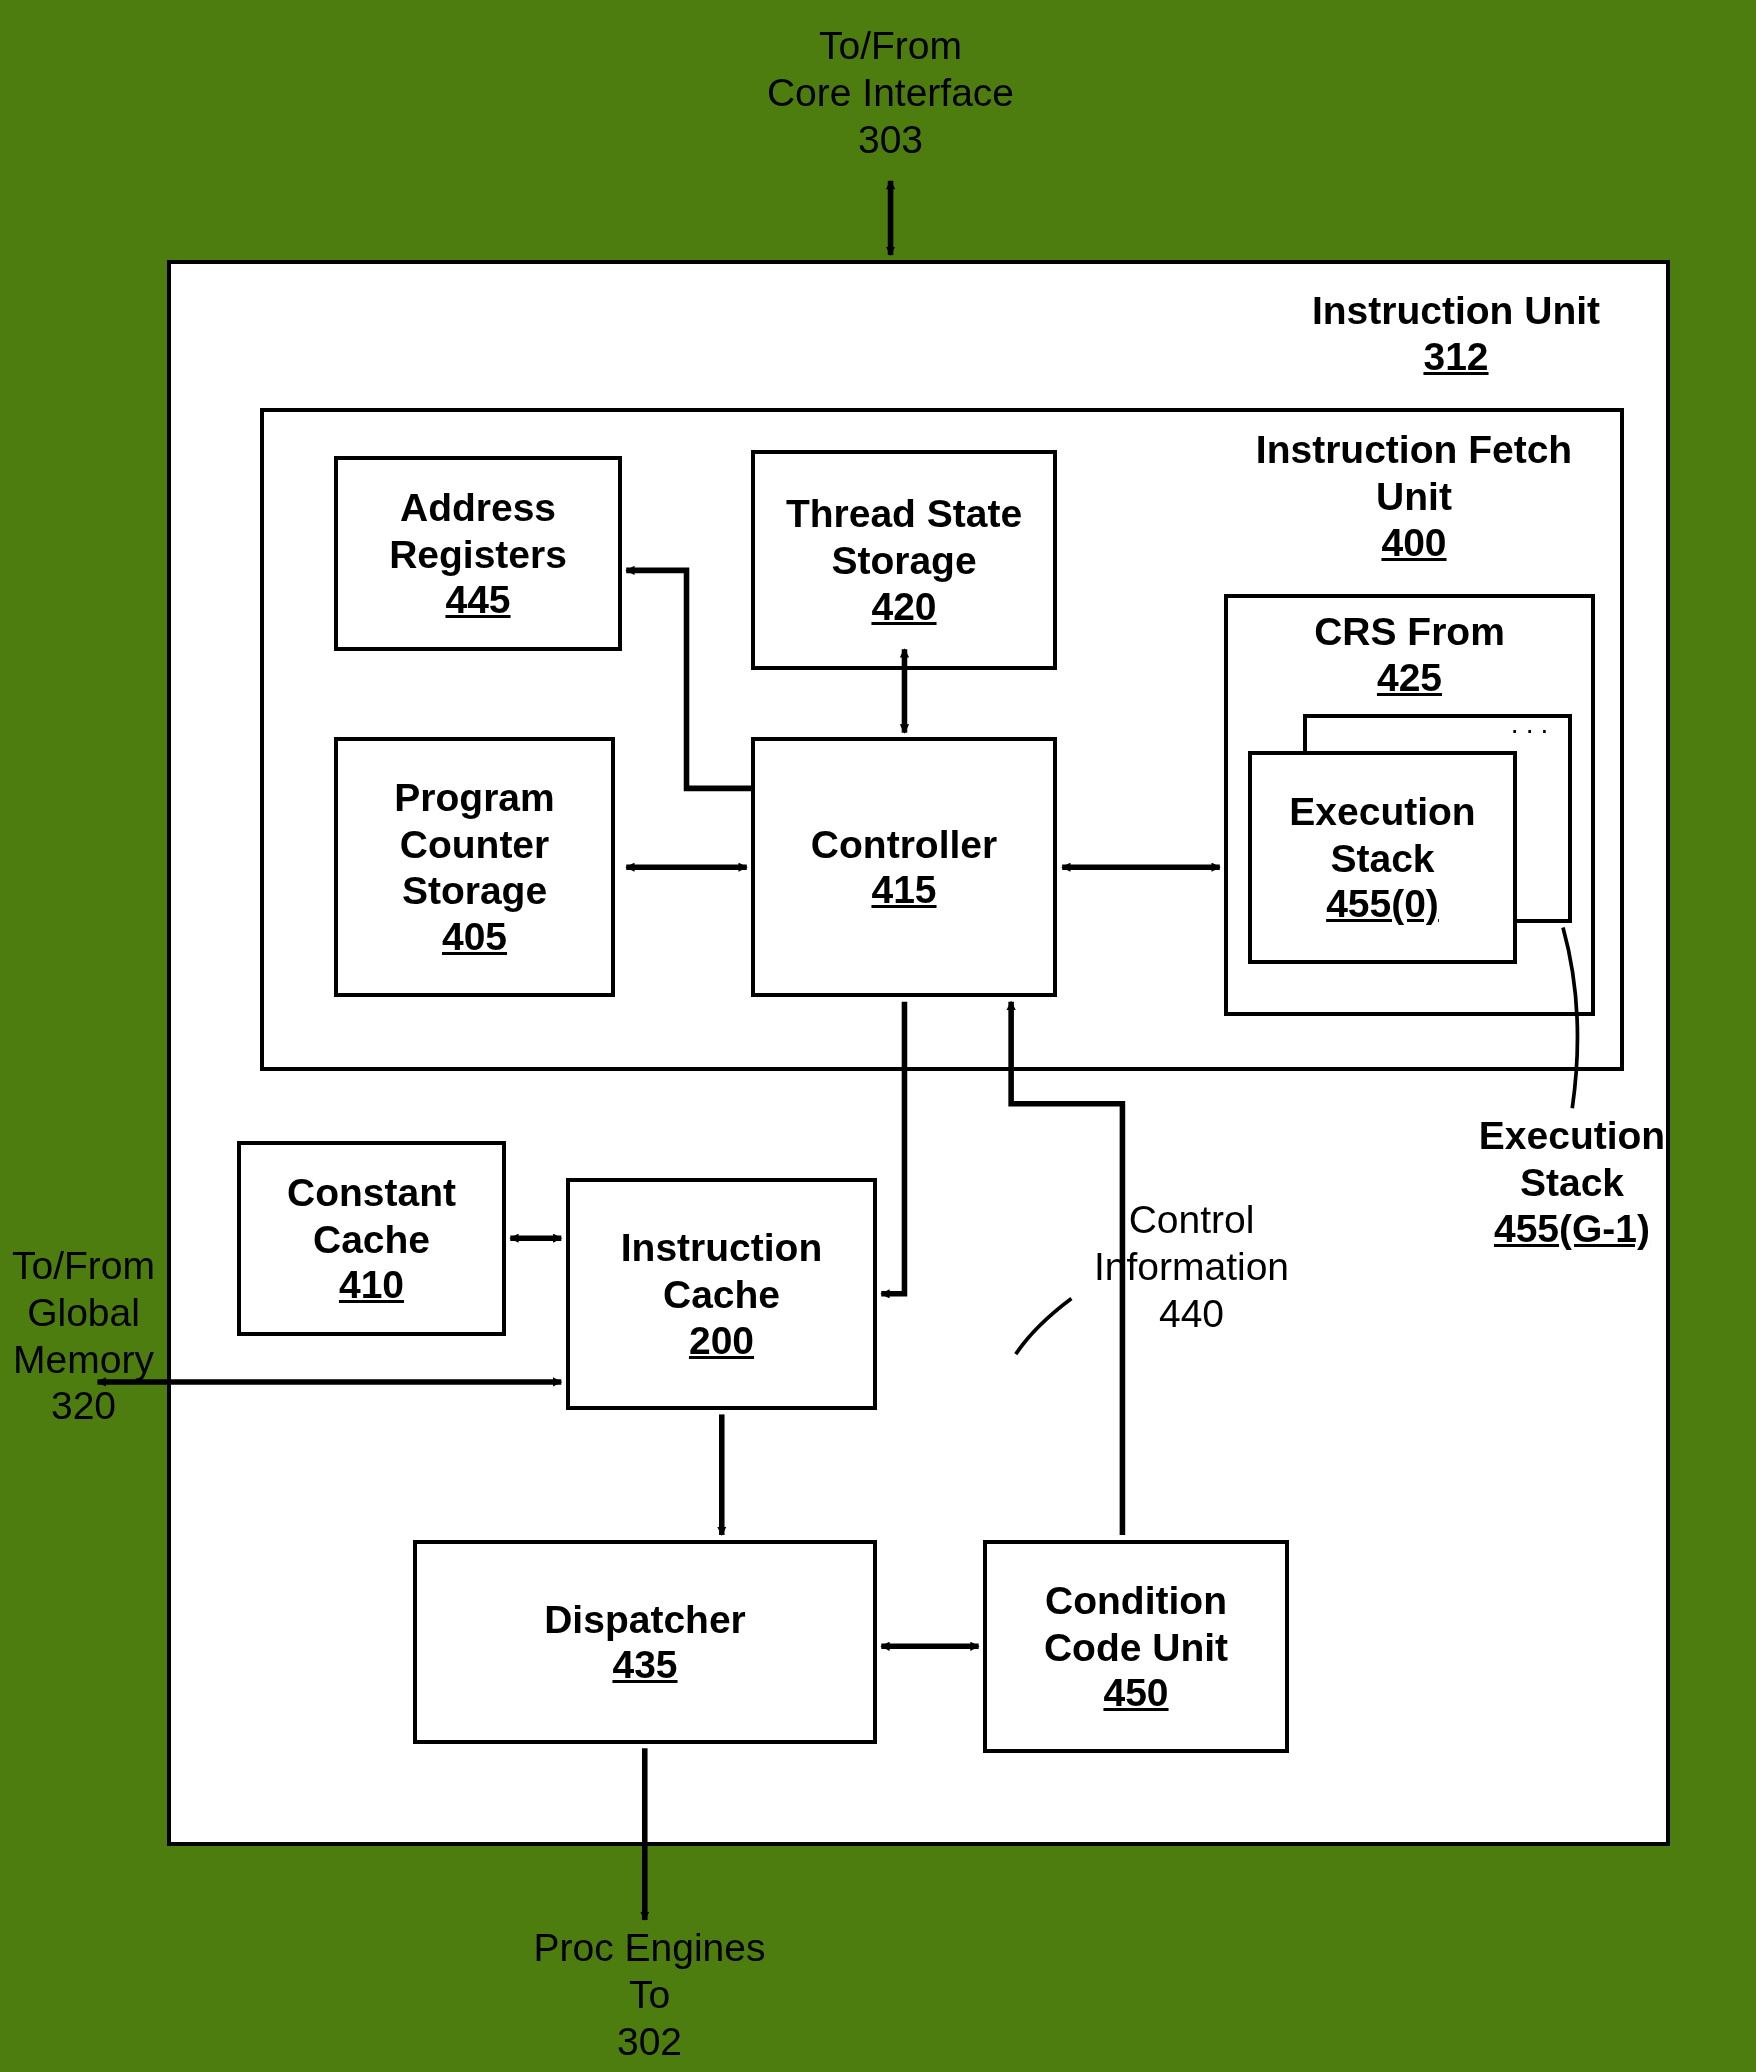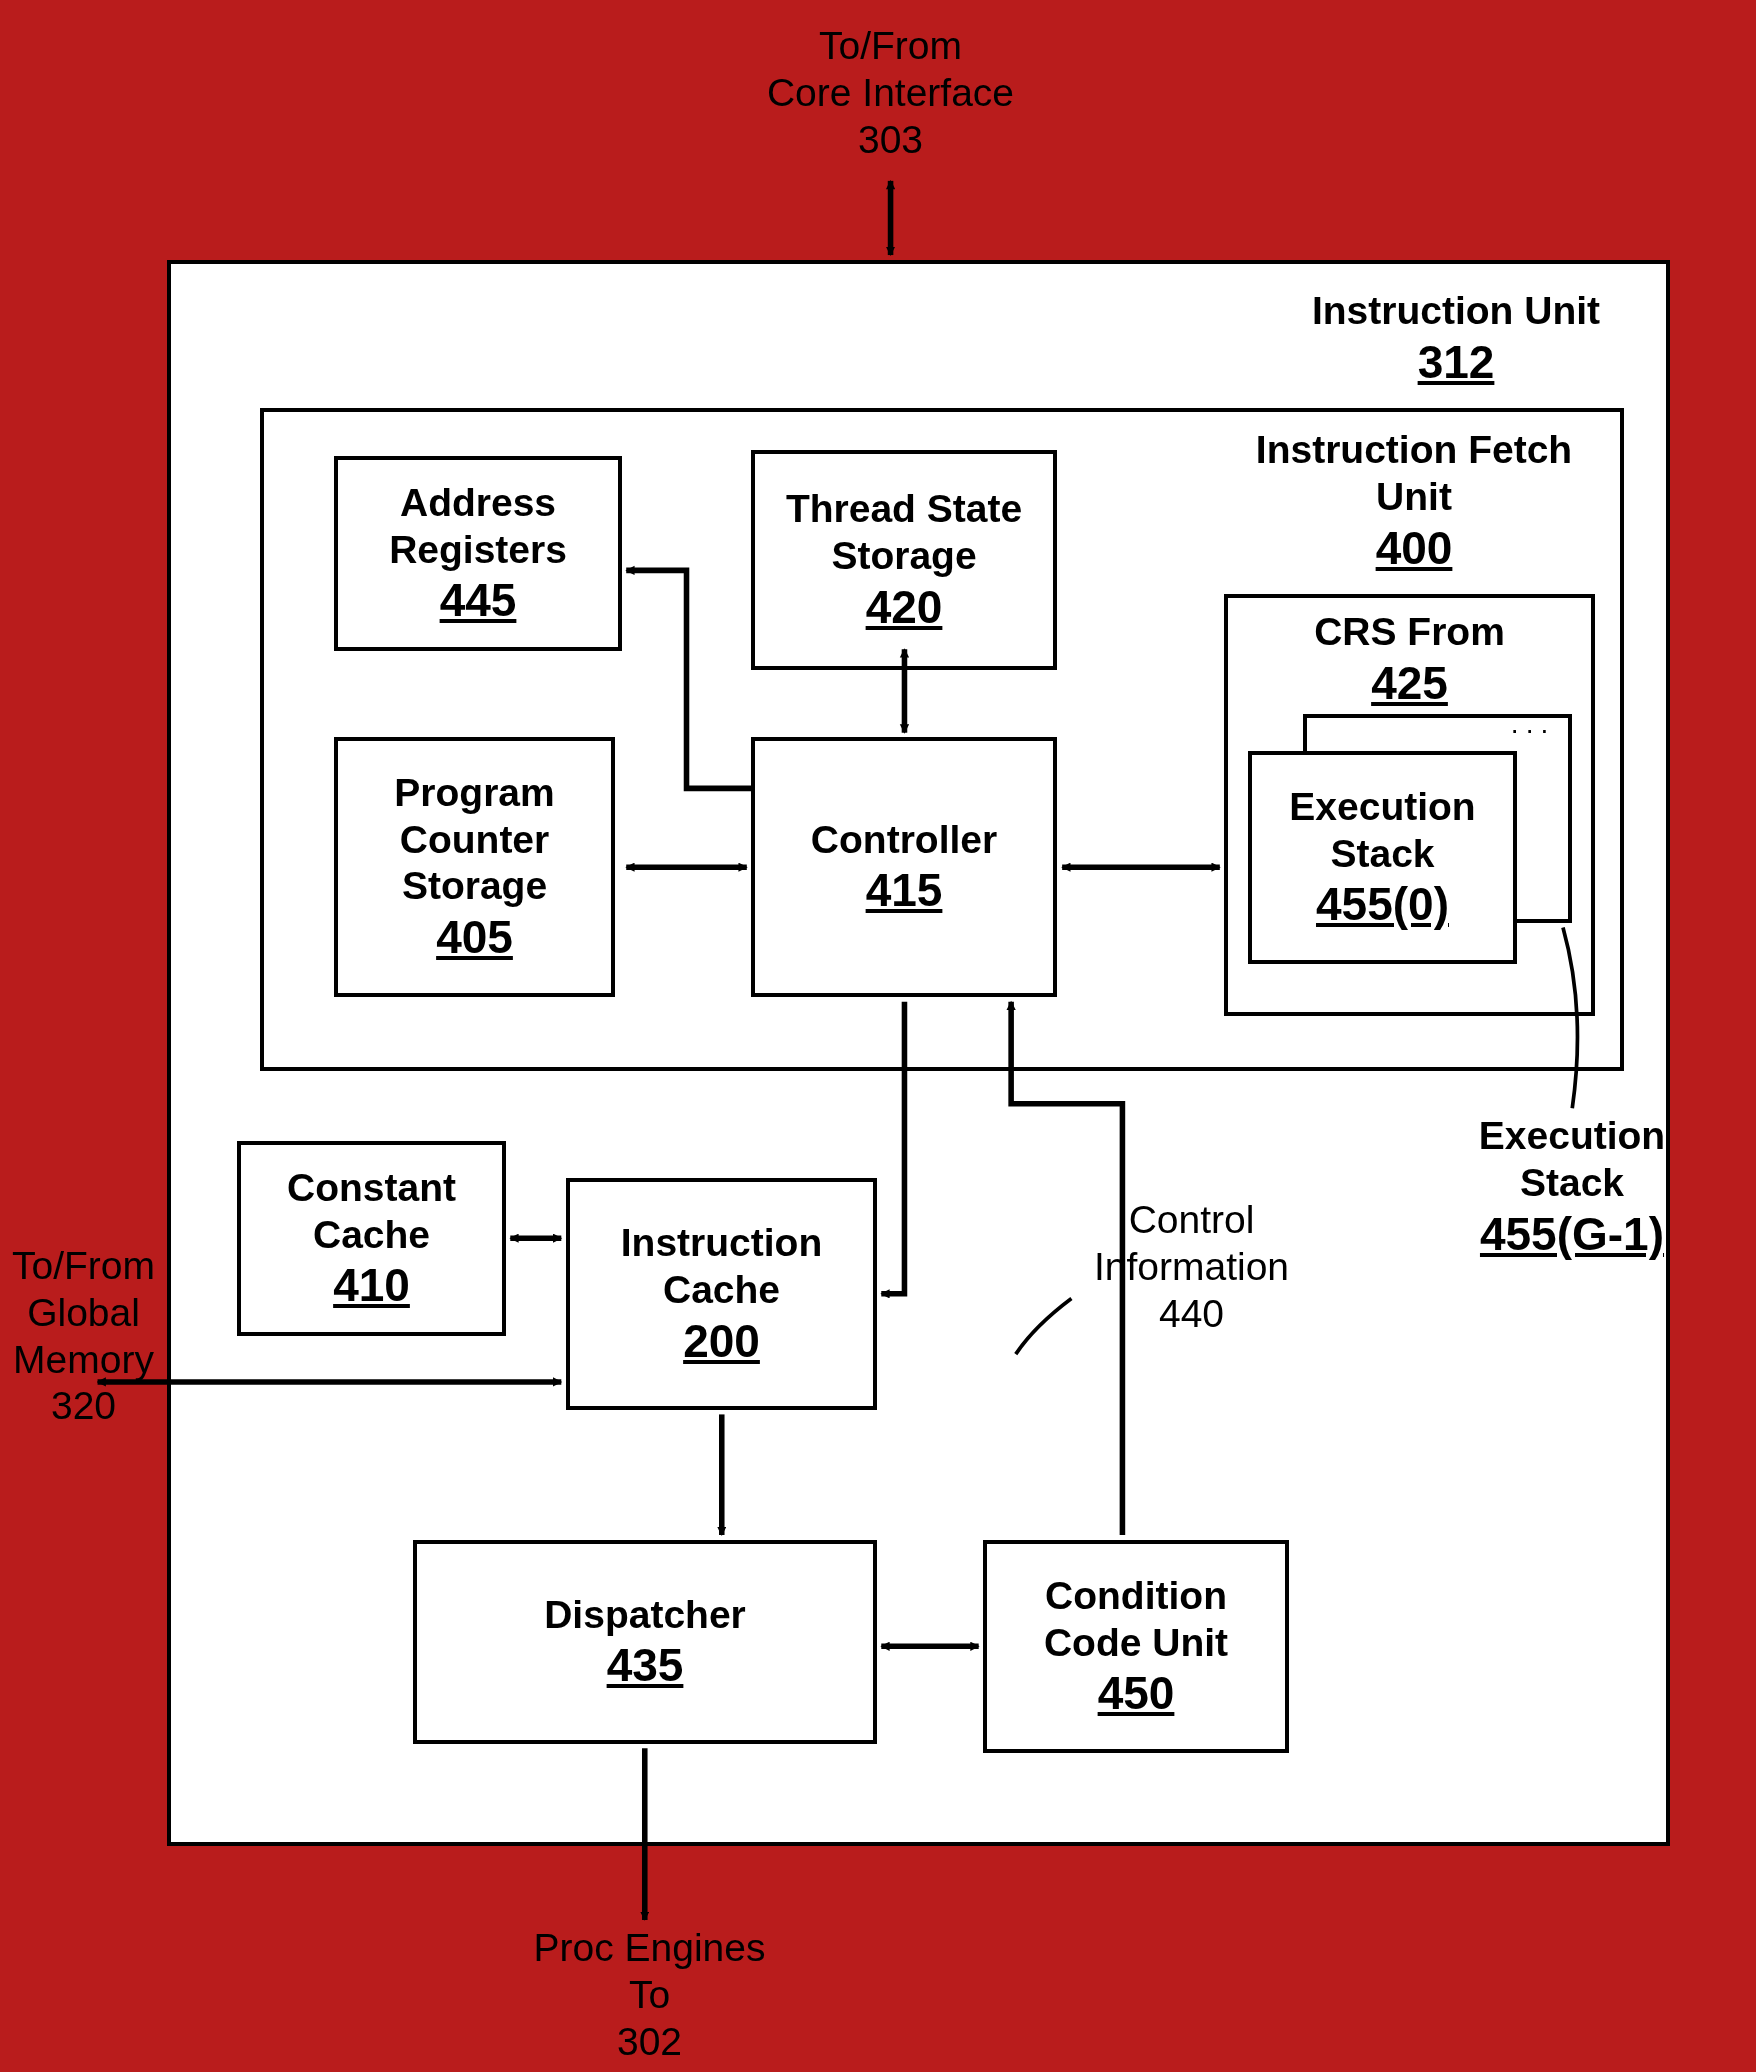--- a/index.html
+++ b/index.html
@@ -6,21 +6,21 @@
   body {
     margin: 0;
     padding: 0;
     background: #fff;
     font-family: Arial, Helvetica, sans-serif;
   }
   .canvas {
     position: relative;
     width: 1757px;
     height: 2072px;
-    background: #b91c1c;
+    background: #4d7c0f;
   }
   .box {
     position: absolute;
     border: 4.6px solid #000;
     background: #fff;
     display: flex;
     flex-direction: column;
     align-items: center;
     justify-content: center;
     text-align: center;
@@ -34,21 +34,21 @@
     position: absolute;
     text-align: center;
     font-weight: normal;
   }
   .title {
     font-size: 39px;
     font-weight: bold;
     line-height: 1.2;
   }
   .num {
-    font-size: 46px;
+    font-size: 39px;
     font-weight: bold;
     text-decoration: underline;
     text-align: center;
   }
   .num-plain {
     font-size: 39px;
     font-weight: normal;
   }
   svg.connector {
     position: absolute;

